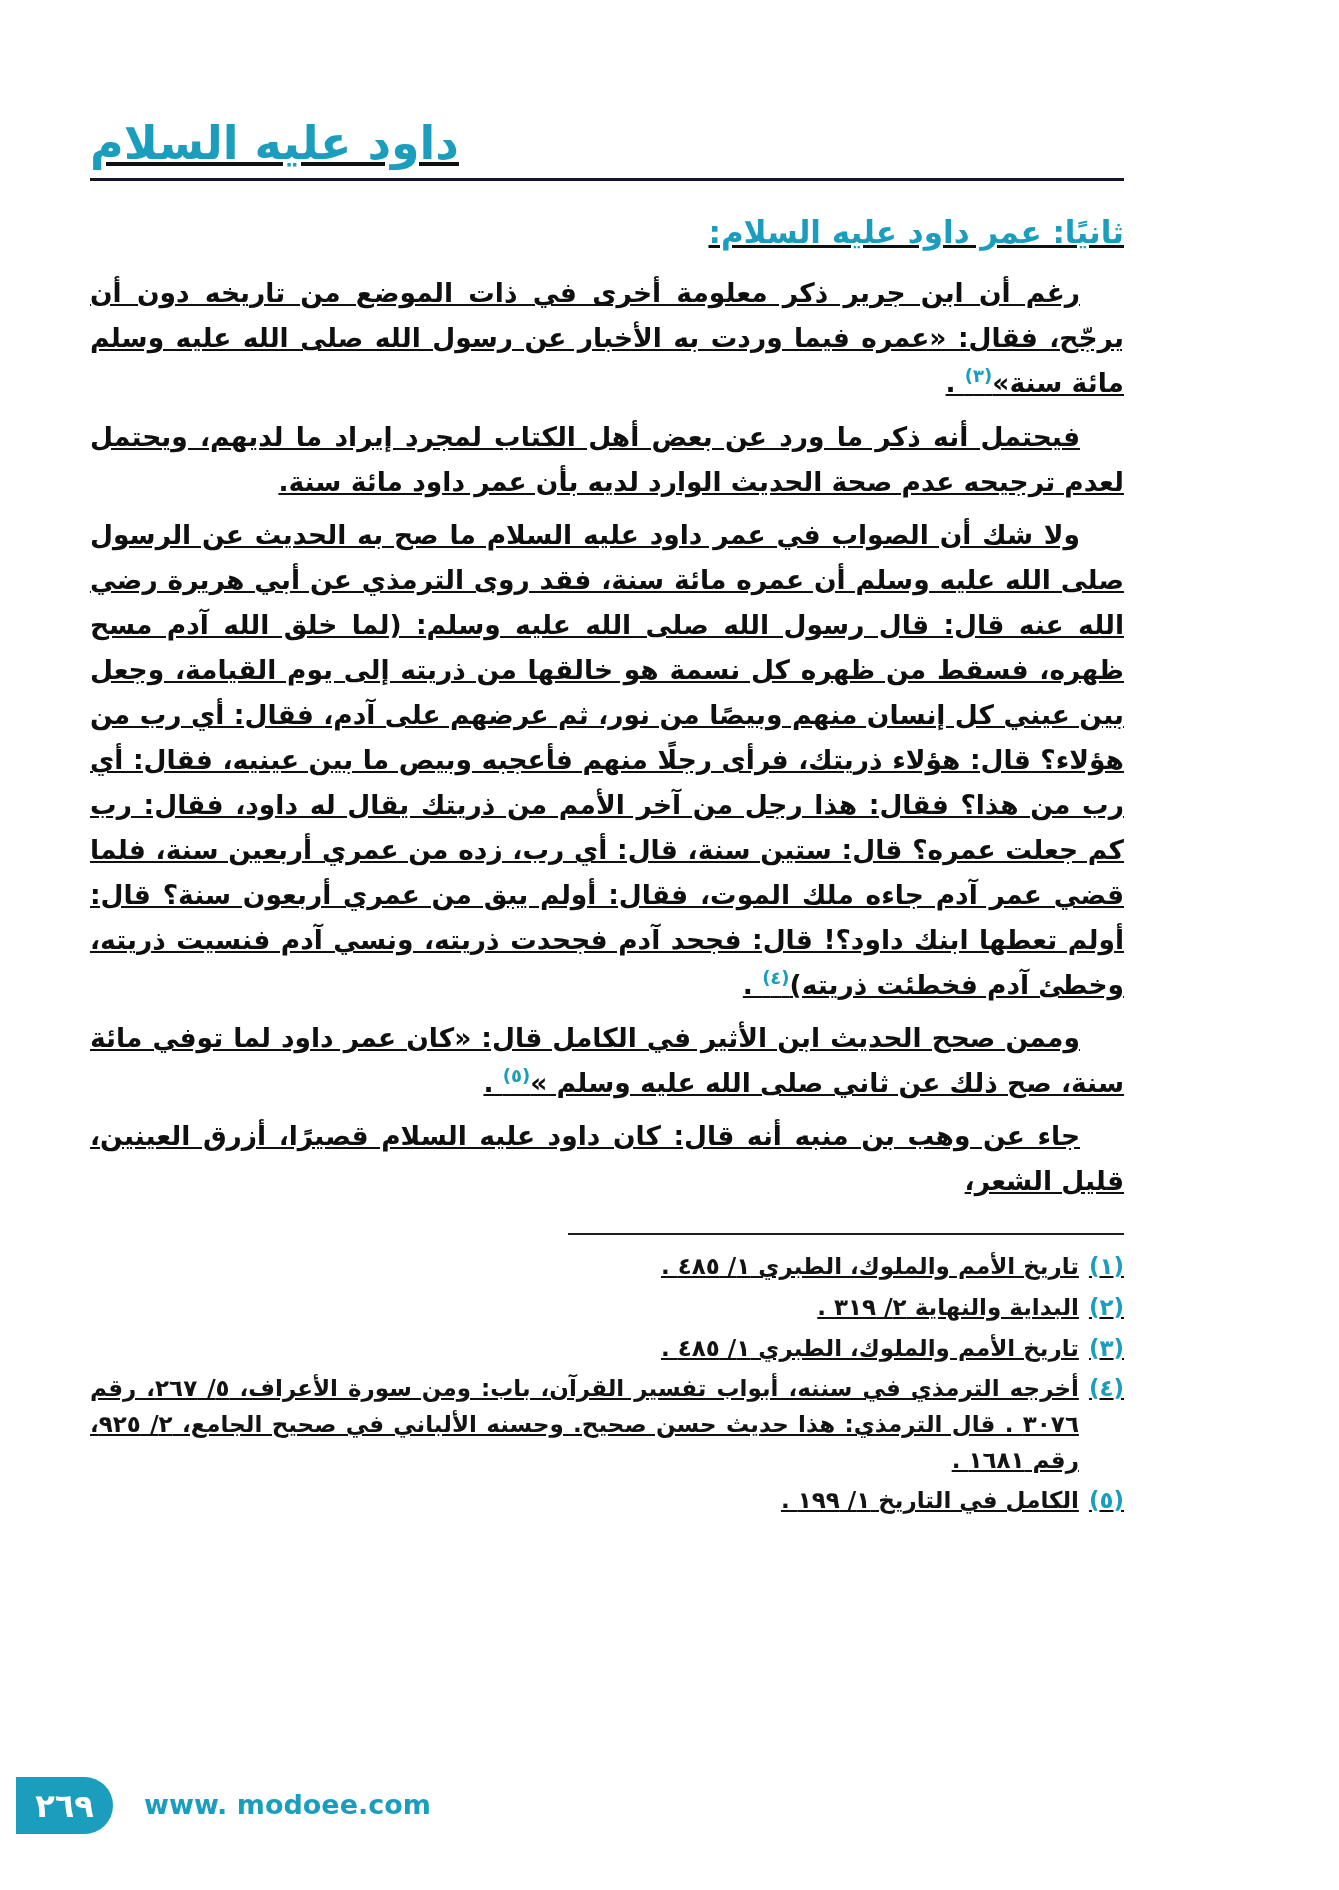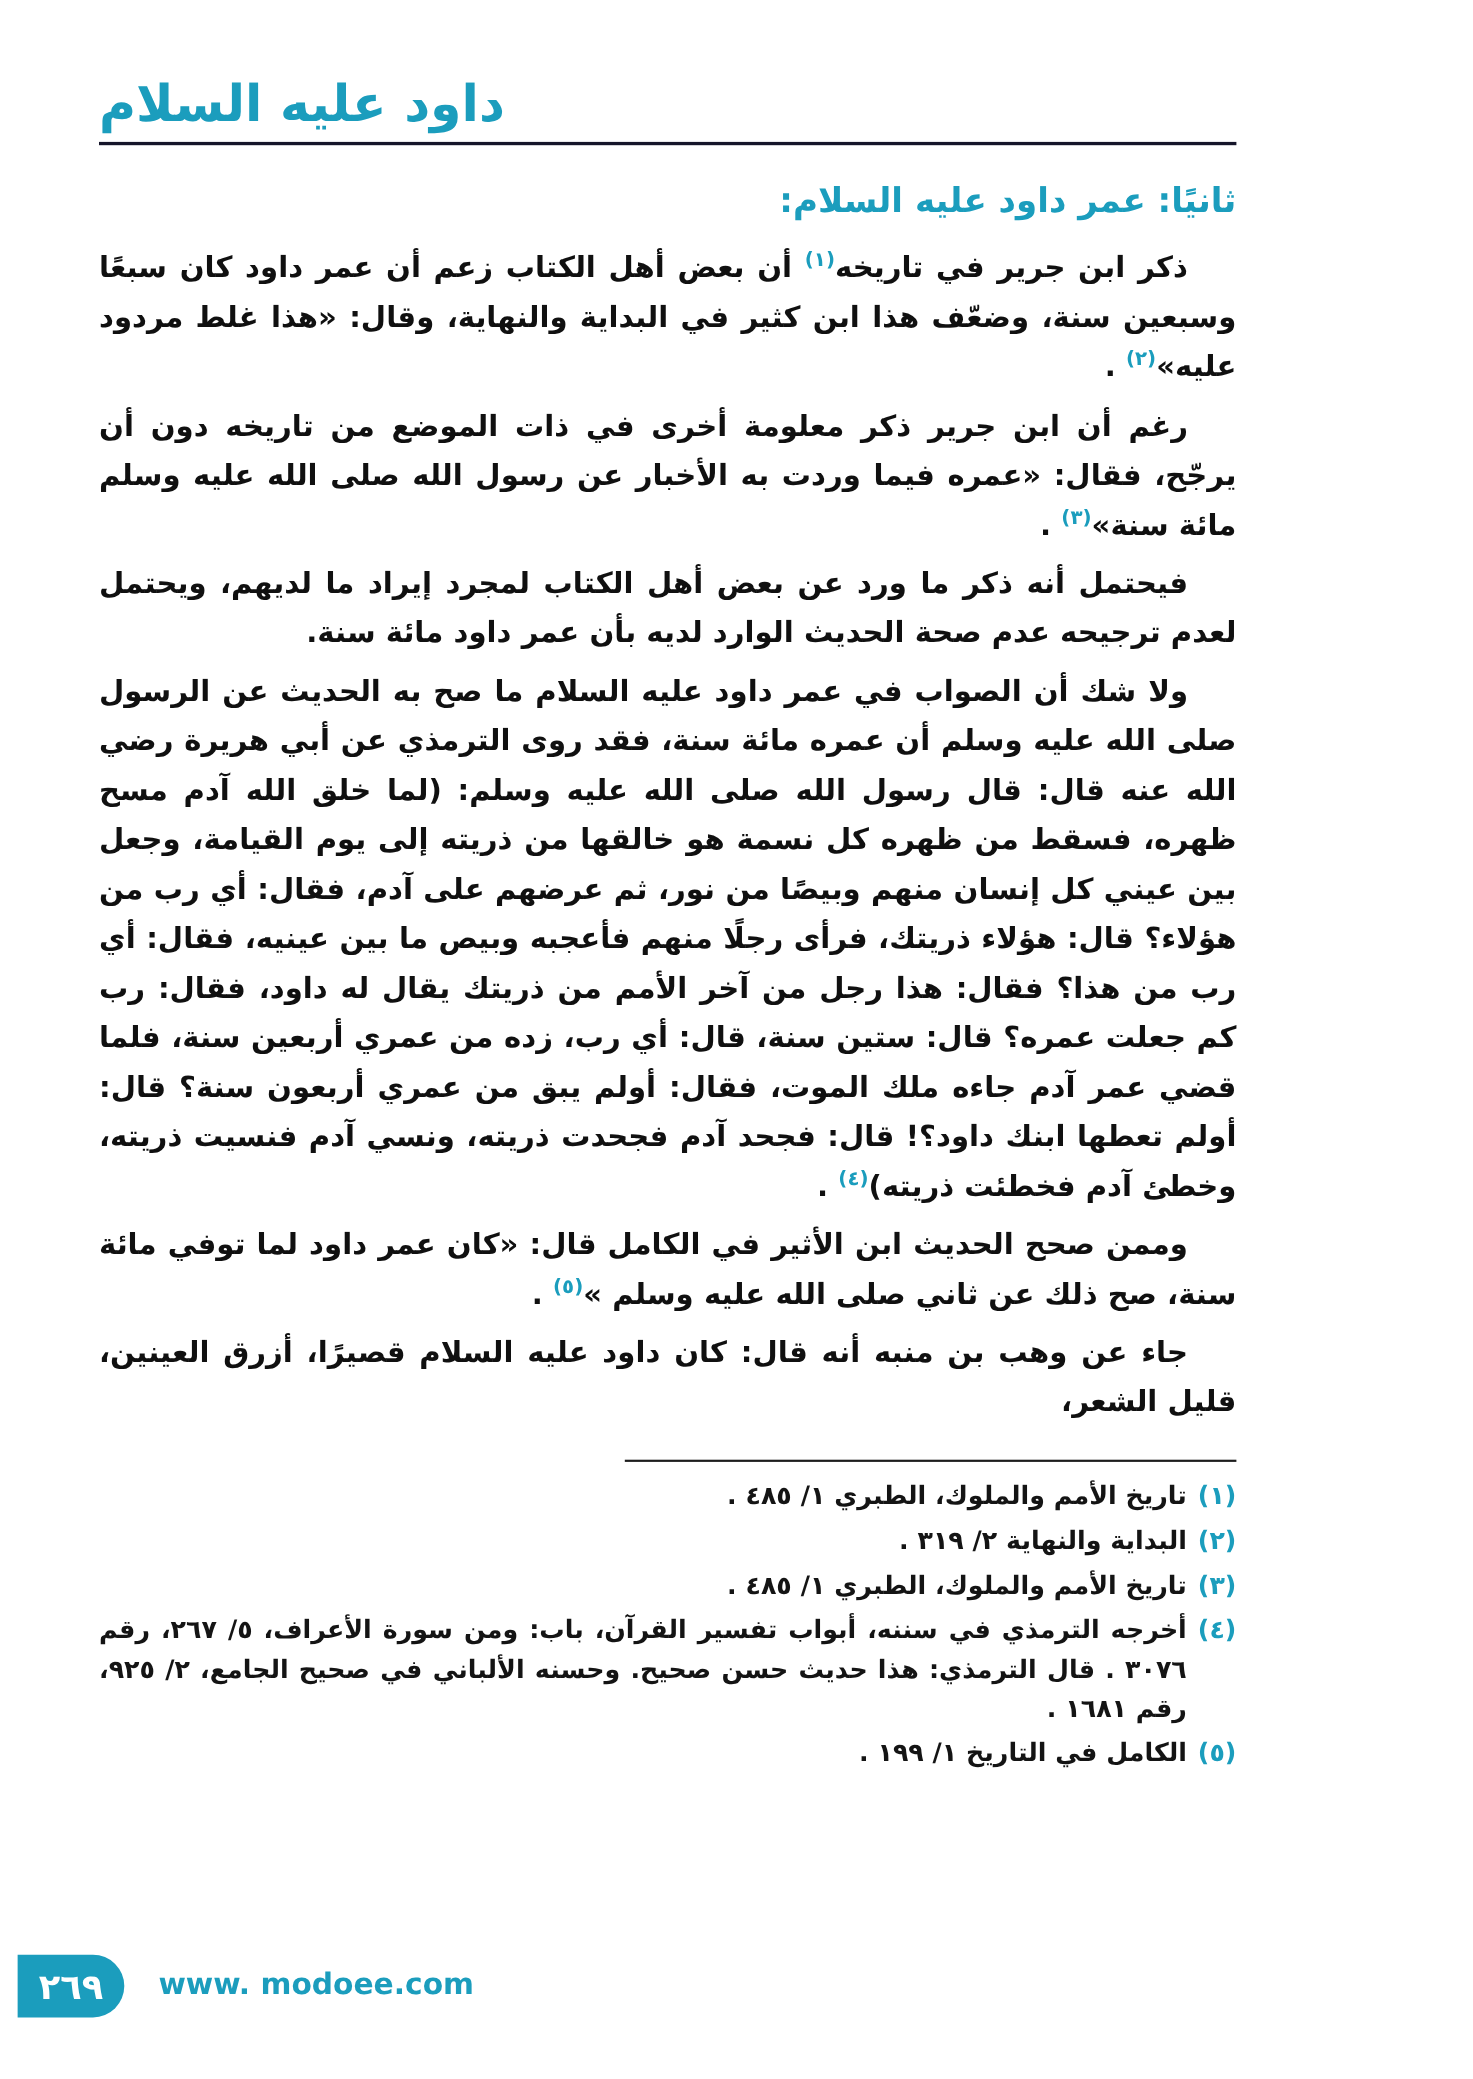--- a/index.html
+++ b/index.html
@@ -2,23 +2,24 @@
 <html lang="ar" style="--accent: #1b9dbd;"><head>
 <meta charset="utf-8">
 <style>
   html, body { margin: 0; padding: 0; background: #ffffff; }
   .page {
     position: relative;
     width: 1214px;
     min-height: 1890px;
     background: #ffffff;
     box-sizing: border-box;
-    padding: 71px 90px 0 90px;
+    padding: 120px 90px 0 90px;
     font-family: "DejaVu Sans", "Liberation Sans", sans-serif;
     color: #101010;
+    text-decoration: underline;
   }
   
   .running-head {
     direction: rtl;
     text-align: left;
     color: var(--accent, #1b9dbd);
     font-size: 46px;
     font-weight: 700;
     line-height: 1;
     letter-spacing: -1px;
@@ -112,21 +113,20 @@
 
   <header>
     <div class="running-head">داود عليه السلام</div>
     <div class="header-rule"></div>
   </header>
 
   <main class="content">
 
     <h2 class="section-heading">ثانيًا: عمر داود عليه السلام:</h2>
 
-    <p class="para"><span>ذكر ابن جرير في تاريخه</span><span class="fn-marker">(١)</span><span> أن بعض أهل الكتاب زعم أن عمر داود كان سبعًا وسبعين سنة، وضعّف هذا ابن كثير في البداية والنهاية، وقال: «هذا غلط مردود عليه»</span><span class="fn-marker">(٢)</span><span> .</span></p>
 
     <p class="para"><span>رغم أن ابن جرير ذكر معلومة أخرى في ذات الموضع من تاريخه دون أن يرجّح، فقال: «عمره فيما وردت به الأخبار عن رسول الله صلى الله عليه وسلم مائة سنة»</span><span class="fn-marker">(٣)</span><span> .</span></p>
 
     <p class="para"><span>فيحتمل أنه ذكر ما ورد عن بعض أهل الكتاب لمجرد إيراد ما لديهم، ويحتمل لعدم ترجيحه عدم صحة الحديث الوارد لديه بأن عمر داود مائة سنة.</span></p>
 
     <p class="para"><span>ولا شك أن الصواب في عمر داود عليه السلام ما صح به الحديث عن الرسول صلى الله عليه وسلم أن عمره مائة سنة، فقد روى الترمذي عن أبي هريرة رضي الله عنه قال: قال رسول الله صلى الله عليه وسلم: (لما خلق الله آدم مسح ظهره، فسقط من ظهره كل نسمة هو خالقها من ذريته إلى يوم القيامة، وجعل بين عيني كل إنسان منهم وبيصًا من نور، ثم عرضهم على آدم، فقال: أي رب من هؤلاء؟ قال: هؤلاء ذريتك، فرأى رجلًا منهم فأعجبه وبيص ما بين عينيه، فقال: أي رب من هذا؟ فقال: هذا رجل من آخر الأمم من ذريتك يقال له داود، فقال: رب كم جعلت عمره؟ قال: ستين سنة، قال: أي رب، زده من عمري أربعين سنة، فلما قضي عمر آدم جاءه ملك الموت، فقال: أولم يبق من عمري أربعون سنة؟ قال: أولم تعطها ابنك داود؟! قال: فجحد آدم فجحدت ذريته، ونسي آدم فنسيت ذريته، وخطئ آدم فخطئت ذريته)</span><span class="fn-marker">(٤)</span><span> .</span></p>
 
     <p class="para"><span>وممن صحح الحديث ابن الأثير في الكامل قال: «كان عمر داود لما توفي مائة سنة، صح ذلك عن ثاني صلى الله عليه وسلم »</span><span class="fn-marker">(٥)</span><span> .</span></p>
 
 

